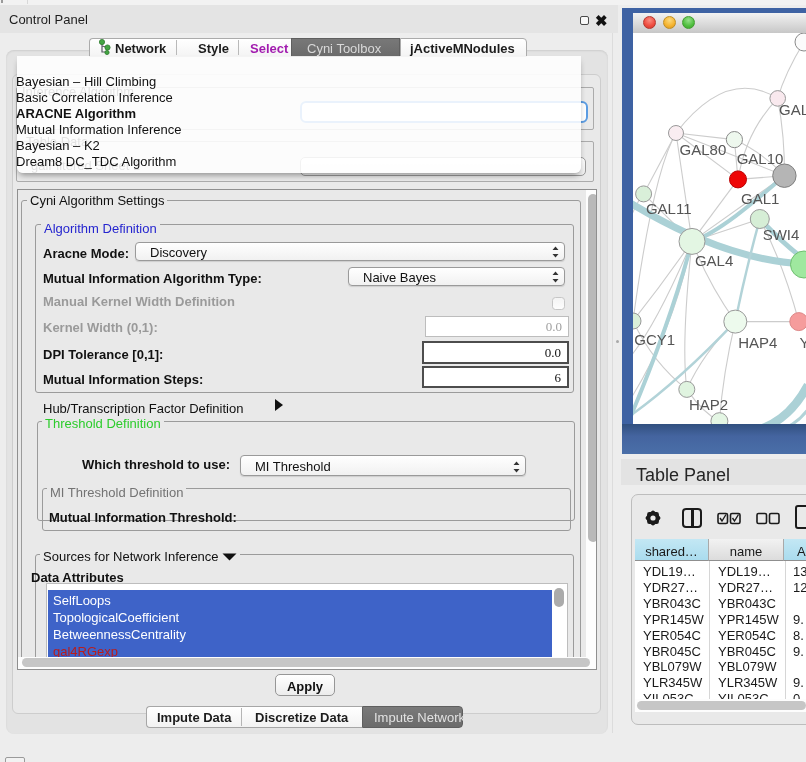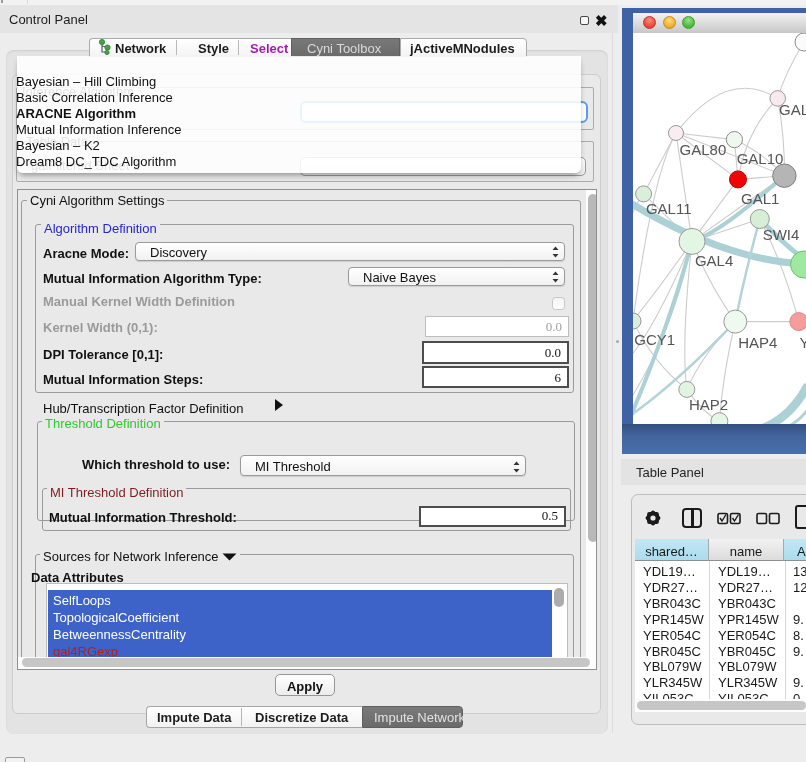--- a/index.html
+++ b/index.html
@@ -111,24 +111,23 @@
       <div class="gtitle" style="left:4px;top:-6px;color:#2ccc2c;">Threshold Definition</div>
     </div>
     <div class="abs lbl b" style="left:64px;top:267px;">Which threshold to use:</div>
     <div class="combo" style="left:222px;top:265px;width:286px;height:21px;">
       <span class="tx" style="top:3px;">MI Threshold</span>
       <svg class="ar" style="top:4px;" width="9" height="14" viewBox="0 0 9 14">
             <path d="M1.5 5 L4.5 1.5 L7.5 5 Z M1.5 9 L4.5 12.5 L7.5 9 Z" fill="#333"></path>
           </svg>
     </div>
     <div class="gbox" style="left:24px;top:298px;width:527px;height:41px;">
-      <div class="gtitle" style="left:4px;top:-4px;color:#7f1d1d;">MI Threshold Definition</div>
+      <div class="gtitle" style="left:4px;top:-4px;color:#737373;">MI Threshold Definition</div>
     </div>
     <div class="abs lbl b" style="left:31px;top:320px;">Mutual Information Threshold:</div>
-    <div class="field" style="left:401px;top:316px;width:147px;height:21px;border:2px solid #4d4d4d;color:#111;">0.5</div>
 
     <div class="gbox" style="left:17px;top:364px;width:537px;height:200px;">
       <div class="gtitle" style="left:4px;top:-6px;color:#111;">Sources for Network Inference <svg width="15" height="8" viewBox="0 0 15 8" style="vertical-align:0px;">
               <path d="M0.5 0.5 L14.5 0.5 L7.5 7.5 Z" fill="#111"></path>
             </svg></div>
     </div>
     <div class="abs lbl b" style="left:13px;top:380px;">Data Attributes</div>
     <div class="abs" style="left:28px;top:393px;width:522px;height:76px;background:#fff;border:1px solid #bdbdbd;box-sizing:border-box;overflow:hidden;">
       <div class="abs" style="left:1px;top:6px;width:504px;height:68px;background:#3e63c8;"></div>
       <div class="abs" style="left:6px;top:9px;font-size:13px;color:#fff;">SelfLoops</div>
@@ -242,21 +241,21 @@
           <text x="1.3" y="312.3">GCY1</text>
           <text x="105.2" y="315">HAP4</text>
           <text x="166.6" y="315">YJR048W</text>
           <text x="56" y="377">HAP2</text>
         </g>
       </svg>
     </div>
   </div>
 
   <div class="abs" style="left:621px;top:459px;width:185px;height:26px;background:#e3e3e3;"></div>
-  <div class="abs" style="left:636px;top:465px;font-size:13px;color:#252525;">Table Panel</div>
+  <div class="abs" style="left:636px;top:465px;font-size:18px;color:#252525;">Table Panel</div>
   <div class="abs" style="left:631px;top:494px;width:195px;height:231px;background:#e9e9e9;border:1px solid #bdbdbd;border-radius:7px;box-sizing:border-box;"></div>
 
   <svg class="abs" style="left:644px;top:509px;" width="18" height="18" viewBox="0 0 18 18">
     <g fill="#1b1b1b">
       <rect x="3.1" y="3.1" width="11.8" height="11.8" rx="2.2"></rect>
       <rect x="3.1" y="3.1" width="11.8" height="11.8" rx="2.2" transform="rotate(45 9 9)"></rect>
       <circle cx="9" cy="9" r="5.8"></circle>
     </g>
     <circle cx="9" cy="9" r="2.6" fill="#e9e9e9"></circle>
   </svg>

